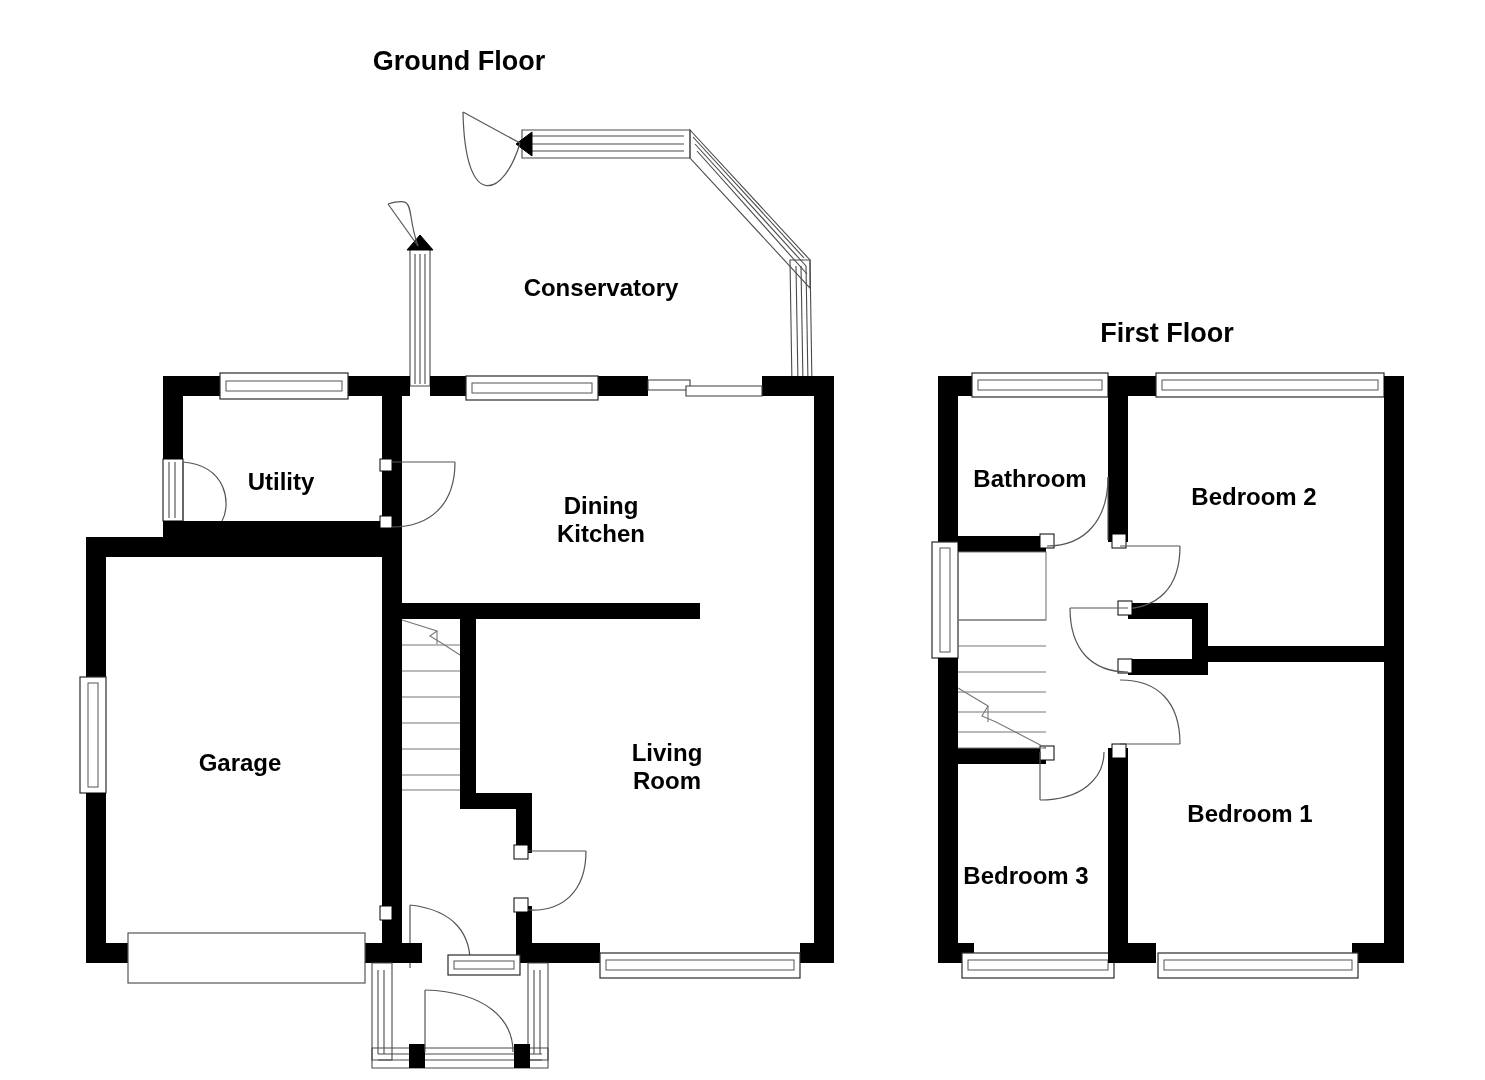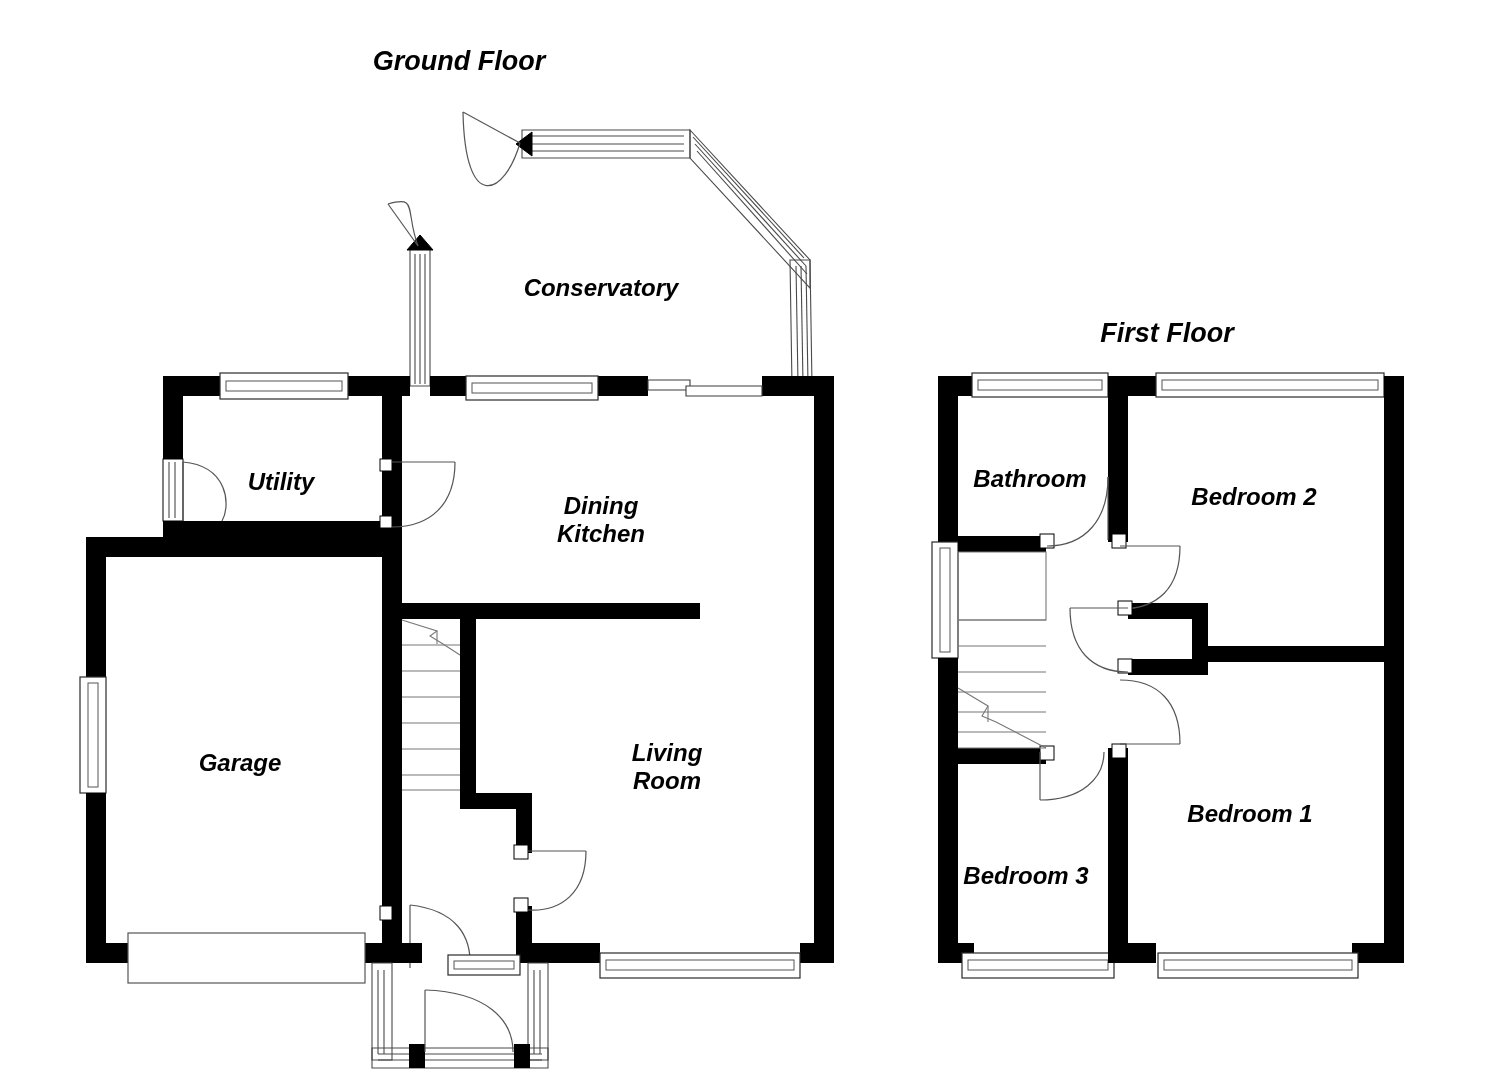--- a/index.html
+++ b/index.html
@@ -12,21 +12,20 @@
     height: 1080px;
     position: relative;
     font-family: "Liberation Sans", sans-serif;
     overflow: hidden;
   }
   #plan-root {
     position: absolute;
     left: 0; top: 0;
     width: 1293px;
     height: 1080px;
-    font-style: italic;
   }
   svg { display: block; }
   .floor-title {
     font-family: "Liberation Sans", sans-serif;
     font-weight: bold;
     font-size: 27px;
     fill: #000000;
   }
   .room-label {
     font-family: "Liberation Sans", sans-serif;

